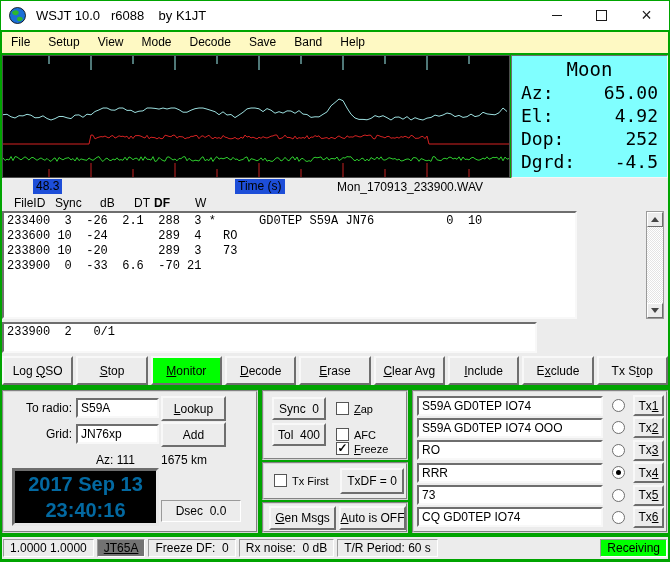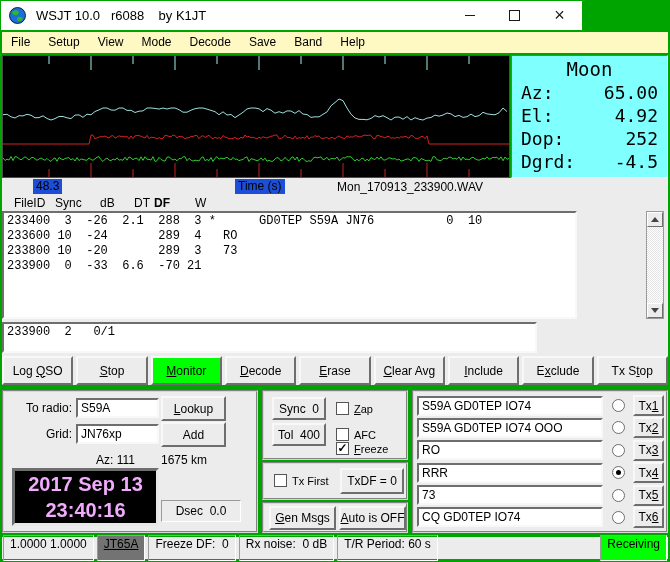--- a/index.html
+++ b/index.html
@@ -1,20 +1,20 @@
 <!DOCTYPE html>
 <html><head>
 <meta charset="utf-8">
 <style>
   html,body{margin:0;padding:0;}
   body{width:670px;height:562px;font-family:"Liberation Sans",sans-serif;-webkit-font-smoothing:antialiased;}
   .window{position:relative;width:670px;height:562px;background:#00a400;overflow:hidden;color:#000;}
 
   
-  .titlebar{position:absolute;left:1px;top:1px;width:581px;height:29px;background:#ffffff;display:flex;align-items:center;}
+  .titlebar{position:absolute;left:1px;top:1px;width:668px;height:29px;background:#ffffff;display:flex;align-items:center;}
   .app-icon{margin-left:8px;width:17px;height:17px;flex:0 0 auto;}
   .title-text{margin-left:10px;font-size:13px;white-space:pre;color:#000;}
   .title-spacer{flex:1;}
   .win-btn{width:45px;height:29px;display:flex;align-items:center;justify-content:center;cursor:default;}
   .min-glyph{width:10px;height:1px;background:#1a1a1a;}
   .max-glyph{width:9px;height:9px;border:1px solid #1a1a1a;}
   .close-glyph::before{content:"\00D7";font-size:18px;line-height:18px;color:#1a1a1a;}
 
   
   .menubar{position:absolute;left:2px;top:32px;width:666px;height:21px;background:#fef9c3;display:flex;align-items:center;font-size:12px;}
@@ -73,21 +73,21 @@
 
   .to-radio-lbl{left:8px;top:6px;width:60px;text-align:right;}
   .to-radio-field{position:absolute;left:72px;top:6px;width:83px;height:20px;}
   .lookup-btn{position:absolute;left:157px;top:4px;width:65px;height:25px;}
   .grid-lbl{left:8px;top:32px;width:60px;text-align:right;}
   .grid-field{position:absolute;left:72px;top:32px;width:83px;height:20px;}
   .add-btn{position:absolute;left:157px;top:30px;width:65px;height:25px;}
   .az-lbl{left:92px;top:58px;}
   .dist-lbl{left:157px;top:58px;}
   .clock{position:absolute;left:8px;top:76px;width:147px;height:58px;background:#000;border:3px solid;border-color:#6e6e6e #e8e8e8 #e8e8e8 #6e6e6e;box-sizing:border-box;
-         color:#f0abfc;text-align:center;font-size:20px;font-weight:bold;line-height:26px;}
+         color:#0369a1;text-align:center;font-size:20px;font-weight:bold;line-height:26px;}
   .dsec-btn{position:absolute;left:157px;top:108px;width:80px;height:22px;border-width:1px;border-color:#9a9a9a #fff #fff #9a9a9a;}
 
   .cb-wrap{position:absolute;display:flex;align-items:center;gap:5px;font-size:11px;}
   .cb{width:13px;height:13px;background:#fff;border:1px solid #555;box-sizing:border-box;display:inline-flex;align-items:center;justify-content:center;flex:0 0 auto;}
   .cb[data-checked="true"]::before{content:"\2713";font-size:12px;font-weight:bold;line-height:11px;}
   .radio{width:13px;height:13px;border-radius:50%;background:#fff;border:1px solid #6e6e6e;box-sizing:border-box;position:relative;flex:0 0 auto;}
   .radio[data-checked="true"]::before{content:"";position:absolute;left:3px;top:3px;width:5px;height:5px;border-radius:50%;background:#000;}
 
   .sync-btn{position:absolute;left:8px;top:5px;width:54px;height:23px;}
   .zap-cb{left:72px;top:10px;}
@@ -99,21 +99,21 @@
   .gen-btn{position:absolute;left:5px;top:2px;width:67px;height:24px;}
   .auto-btn{position:absolute;left:75px;top:2px;width:67px;height:24px;}
 
   .tx-row{display:flex;align-items:center;height:21px;}
   .tx-field{flex:1;height:20px;margin-left:1px;}
   .tx-radio{margin:0 8px 0 9px;}
   .tx-btn{width:31px;height:21px;flex:0 0 auto;}
 
   
   .statusbar{position:absolute;left:2px;top:537px;width:666px;height:22px;background:#ececec;display:flex;align-items:center;gap:3px;padding:0 1px;box-sizing:border-box;font-size:12px;}
-  .sb-panel{border:1px solid;border-color:#9a9a9a #ffffff #ffffff #9a9a9a;height:26px;line-height:16px;padding:0 6px;white-space:pre;box-sizing:border-box;}
+  .sb-panel{border:1px solid;border-color:#9a9a9a #ffffff #ffffff #9a9a9a;height:18px;line-height:16px;padding:0 6px;white-space:pre;box-sizing:border-box;}
   .sb-mode{background:#737373;text-decoration:underline;}
   .sb-spacer{flex:1;}
   .sb-state{background:#00ff00;}
   u{text-decoration:underline;}
 </style>
 </head>
 <body>
 
 <div class="window">
 

